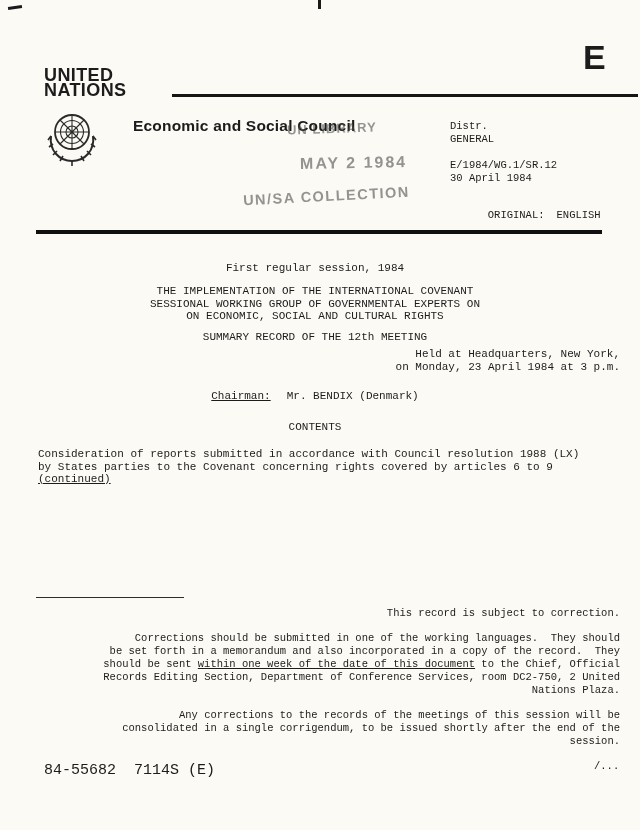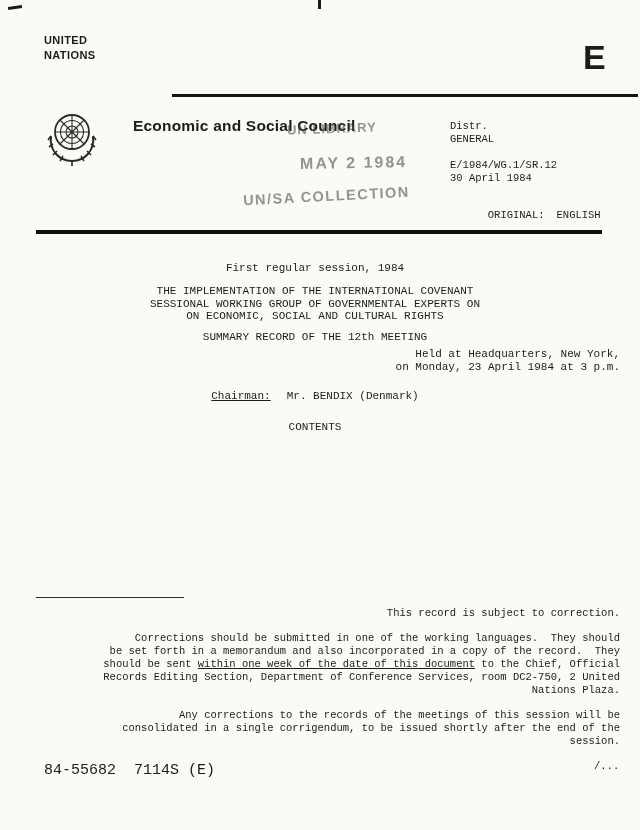--- a/index.html
+++ b/index.html
@@ -10,21 +10,21 @@
   .sans { font-family:"Liberation Sans", sans-serif; }
   .mono { font-family:"Liberation Mono","DejaVu Sans Mono", monospace; }
   .line { white-space:pre; }
   .u { text-decoration:underline; }
 
   
   .mark-tl { position:absolute; left:8px; top:6px; width:14px; height:3px; background:#1a1a1a; transform:rotate(-8deg); }
   .mark-tc { position:absolute; left:318px; top:0px; width:3px; height:9px; background:#1a1a1a; }
 
   
-  #un-name { position:absolute; left:44px; top:33px; font-weight:bold; font-size:11px; line-height:15px; letter-spacing:.4px; }
+  #un-name { position:absolute; left:44px; top:68px; font-weight:bold; font-size:18px; line-height:15px; letter-spacing:.4px; }
   #doc-letter { position:absolute; left:583px; top:40px; font-weight:bold; font-size:34px; line-height:34px; }
   #header-rule { position:absolute; left:172px; top:94px; width:466px; height:3px; background:#151515; }
 
   
   #emblem { position:absolute; left:42px; top:106px; }
   #council-name { position:absolute; left:133px; top:117px; font-weight:bold; font-size:15.5px; letter-spacing:.2px; }
 
   .stamp { position:absolute; font-family:"Liberation Sans",sans-serif; font-weight:bold; color:rgba(72,72,72,.58); white-space:pre; }
   #stamp-library { left:287px; top:121px; font-size:13px; transform:rotate(-2deg); letter-spacing:1px; }
   #stamp-date { left:300px; top:154px; font-size:16px; transform:rotate(-1deg); letter-spacing:2px; }
@@ -129,20 +129,25 @@
   </div>
 
   <div id="blk-chairman" class="center-block">
     <span class="u">Chairman:</span><span class="val">Mr. BENDIX (Denmark)</span>
   </div>
 
   <div id="blk-contents-head" class="center-block">
     <div class="line">CONTENTS</div>
   </div>
 
+  <div id="blk-contents">
+    <div class="line">Consideration of reports submitted in accordance with Council resolution 1988 (LX)</div>
+    <div class="line">by States parties to the Covenant concerning rights covered by articles 6 to 9</div>
+    <div class="line"><span class="u">(continued)</span></div>
+  </div>
 
   <div id="foot-rule"></div>
 
   <div id="footnote">
     <div class="line indent">This record is subject to correction.</div>
 
     <div class="para">
       <div class="line indent">Corrections should be submitted in one of the working languages.  They should</div>
       <div class="line">be set forth in a memorandum and also incorporated in a copy of the record.  They</div>
       <div class="line"><span>should be sent </span><span class="u">within one week of the date of this document</span><span> to the Chief, Official</span></div>

